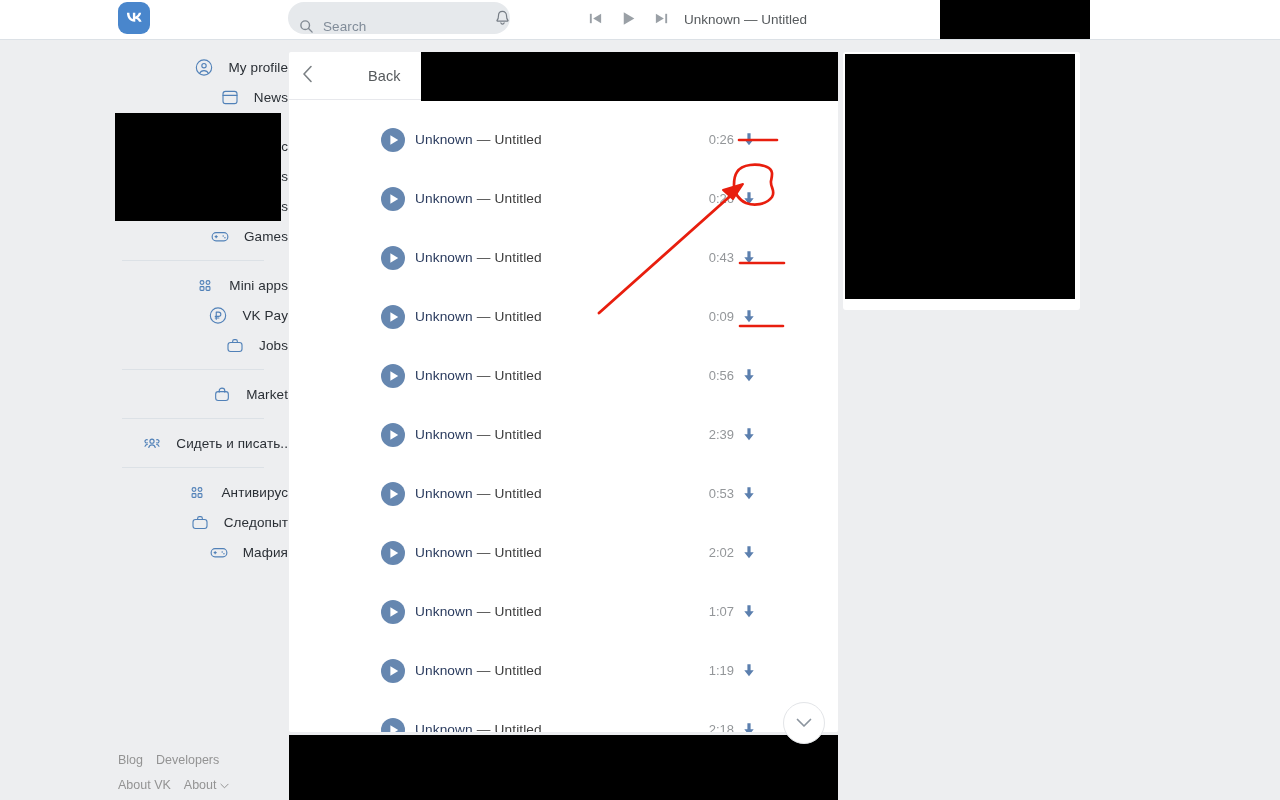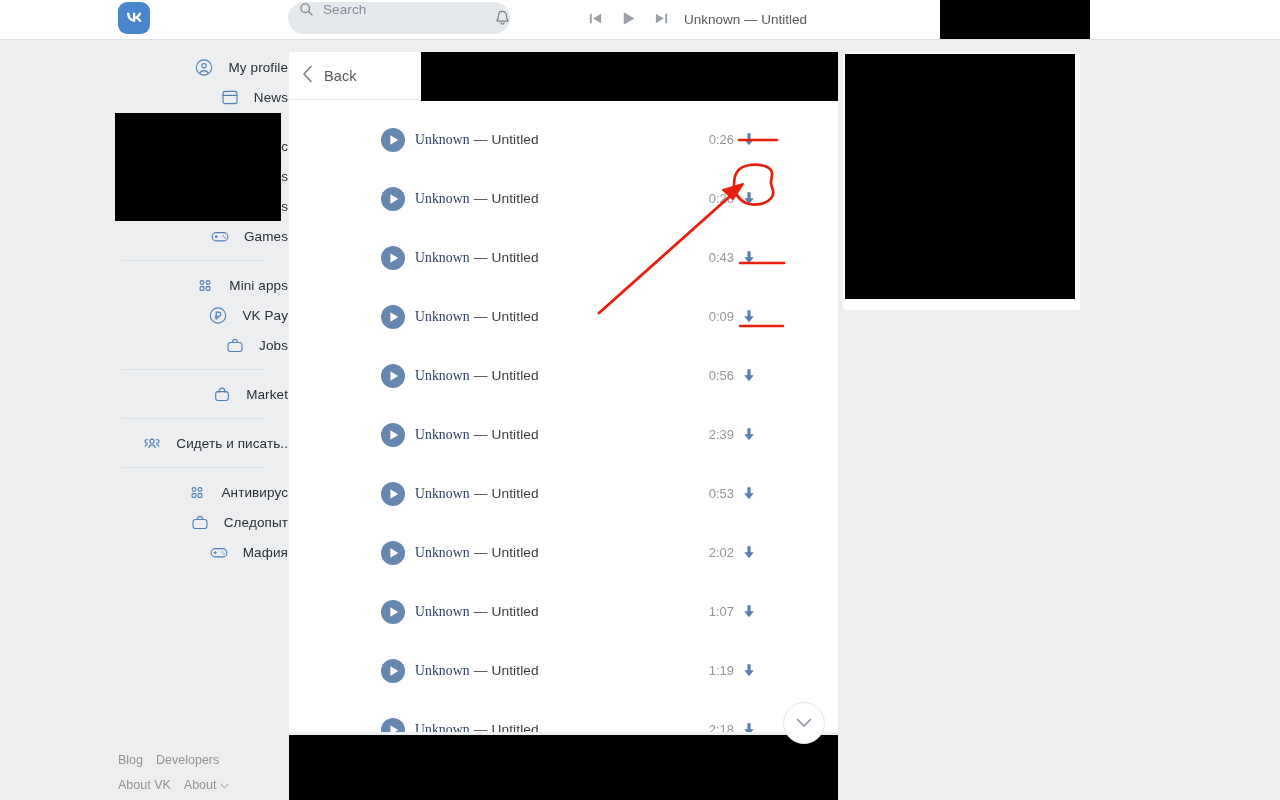--- a/index.html
+++ b/index.html
@@ -22,21 +22,21 @@
     width: 32px; height: 32px; border-radius: 9px;
     background: #4a76a8;
     background: #4986cc;
     display: flex; align-items: center; justify-content: center;
   }
   .vk-logo svg { display: block; }
   .search-box {
     position: absolute; left: 288px; top: 2px;
     width: 222px; height: 32px; border-radius: 16px;
     background: #e6e9ec;
-    display: flex; align-items: flex-start; padding-left: 11px; gap: 9px;
+    display: flex; align-items: flex-end; padding-left: 11px; gap: 9px;
   }
   .search-icon { width: 15px; height: 15px; flex: 0 0 auto; display:block; }
   .search-text {
     font-size: 13.5px; color: #818c99; letter-spacing: .1px;
   }
   .bell-btn {
     position: absolute; left: 490px; top: 8px;
     width: 24px; height: 24px;
     display: flex; align-items: center; justify-content: center;
   }
@@ -108,41 +108,41 @@
   .content-head {
     position: relative;
     height: 48px;
     border-bottom: 1px solid #e7e8ec;
     display: flex; align-items: center;
   }
   .back-btn {
     display: flex; align-items: center; gap: 11px;
     padding-left: 13px; cursor: pointer;
   }
-  .back-label { font-size: 14.5px; color: #55595c; letter-spacing: .1px; }
+  .back-label { font-size: 14.5px; color: #55595c; letter-spacing: .1px; margin-left: 44px; }
 
   .track-list { padding-top: 10px; }
   .track-row {
     position: relative;
     height: 59px;
     display: flex; align-items: center;
     padding: 0 0 0 91px;
   }
   .play-btn {
     position: absolute; left: 91px; top: 50%;
     transform: translateY(-50%);
     width: 26px; height: 26px;
     cursor: pointer;
   }
   .track-title {
     margin-left: 35px;
     font-size: 13.7px; letter-spacing: .1px;
     white-space: nowrap;
   }
-  .track-artist { color: #2a3b5e; font-family: Liberation Serif, serif; }
+  .track-artist { color: #2a3b5e; }
   .track-dash { color: #4a4a4a; padding: 0 4px; }
   .track-name { color: #3c3c3c; }
   .track-right {
     position: absolute; right: 82px; top: 50%;
     transform: translateY(-50%);
     display: flex; align-items: center; gap: 8px;
   }
   .track-dur { font-size: 13px; color: #939699; }
   .dl-icon { width: 14px; height: 16px; cursor: pointer; display:block; }
 

